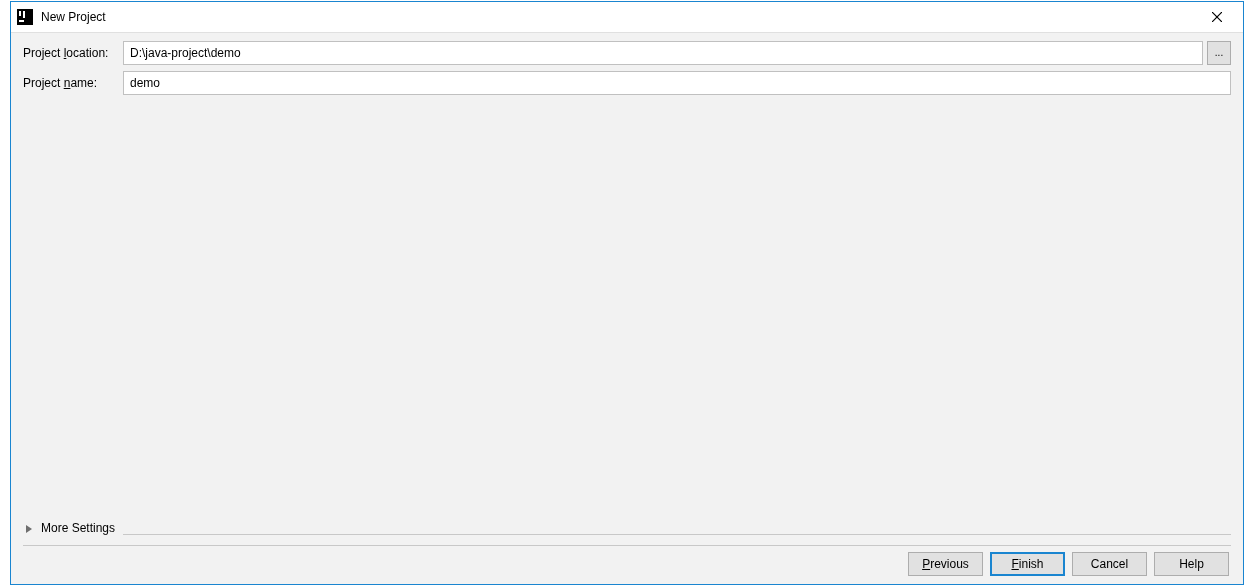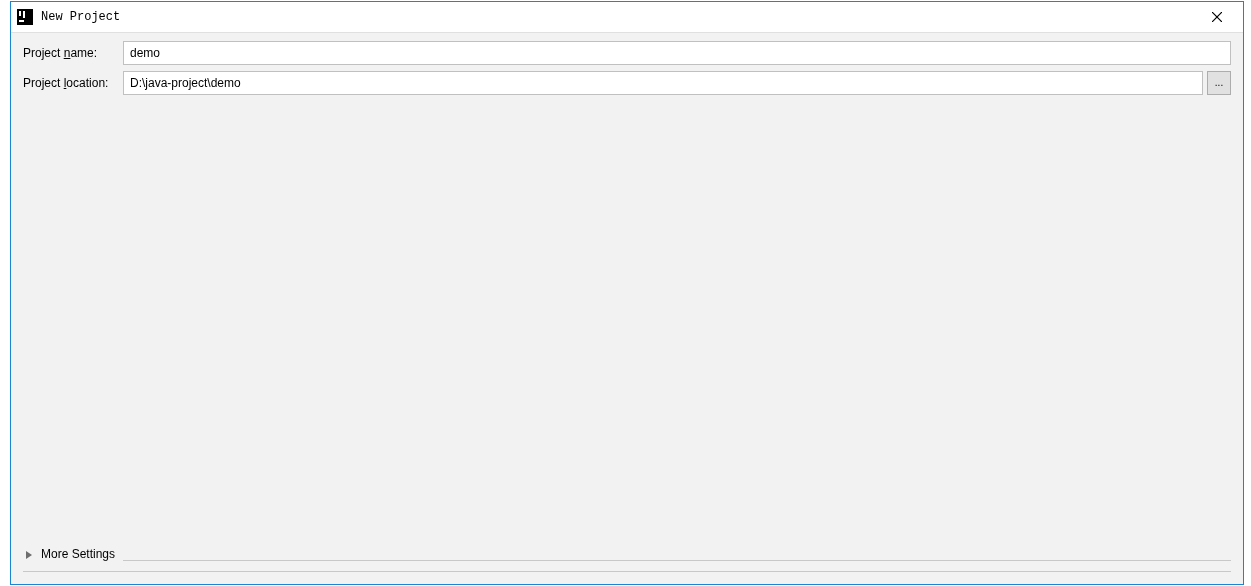--- a/index.html
+++ b/index.html
@@ -21,21 +21,20 @@
       display: flex;
       flex-direction: column;
     }
     .titlebar {
       height: 31px;
       background: #ffffff;
       display: flex;
       align-items: center;
       padding: 0 4px 0 6px;
       border-bottom: 1px solid #e0e0e0;
-      font-family: Liberation Mono, monospace;
     }
     .titlebar .app-icon {
       width: 16px;
       height: 16px;
       margin-right: 8px;
       display: inline-flex;
       align-items: center;
       justify-content: center;
     }
     .titlebar .title {
@@ -167,40 +166,46 @@
       <svg width="10" height="10" viewBox="0 0 10 10">
         <line x1="0" y1="0" x2="10" y2="10" stroke="#000" stroke-width="1.2"></line>
         <line x1="10" y1="0" x2="0" y2="10" stroke="#000" stroke-width="1.2"></line>
       </svg>
     </div>
   </div>
 
   <div class="content">
 
     <div class="form-row">
-      <label class="form-label"><span>Project </span><span class="mnemonic">n</span><span>ame:</span></label>
-      <input type="text" class="form-input" value="demo" style="">
-    </div>
-
-    <div class="form-row">
       <label class="form-label"><span>Project </span><span class="mnemonic">l</span><span>ocation:</span></label>
       <input type="text" class="form-input" value="D:\java-project\demo" style="">
       <button class="browse-btn">...</button>
+    </div>
+
+    <div class="form-row">
+      <label class="form-label"><span>Project </span><span class="mnemonic">n</span><span>ame:</span></label>
+      <input type="text" class="form-input" value="demo" style="">
     </div>
 
     <div class="spacer"></div>
 
     <div class="more-settings-row">
       <span class="chevron">
         <svg width="8" height="8" viewBox="0 0 8 8">
           <polygon points="1,0 7,4 1,8" fill="#6e6e6e"></polygon>
         </svg>
       </span>
       <span class="label">More Settings</span>
       <span class="line"></span>
     </div>
 
     <div class="sep-line"></div>
 
+    <div class="button-row">
+      <button class="btn"><span class="mnemonic">P</span><span>revious</span></button>
+      <button class="btn primary"><span class="mnemonic">F</span><span>inish</span></button>
+      <button class="btn">Cancel</button>
+      <button class="btn">Help</button>
+    </div>
 
   </div>
 
 </div>
 
 </body></html>

